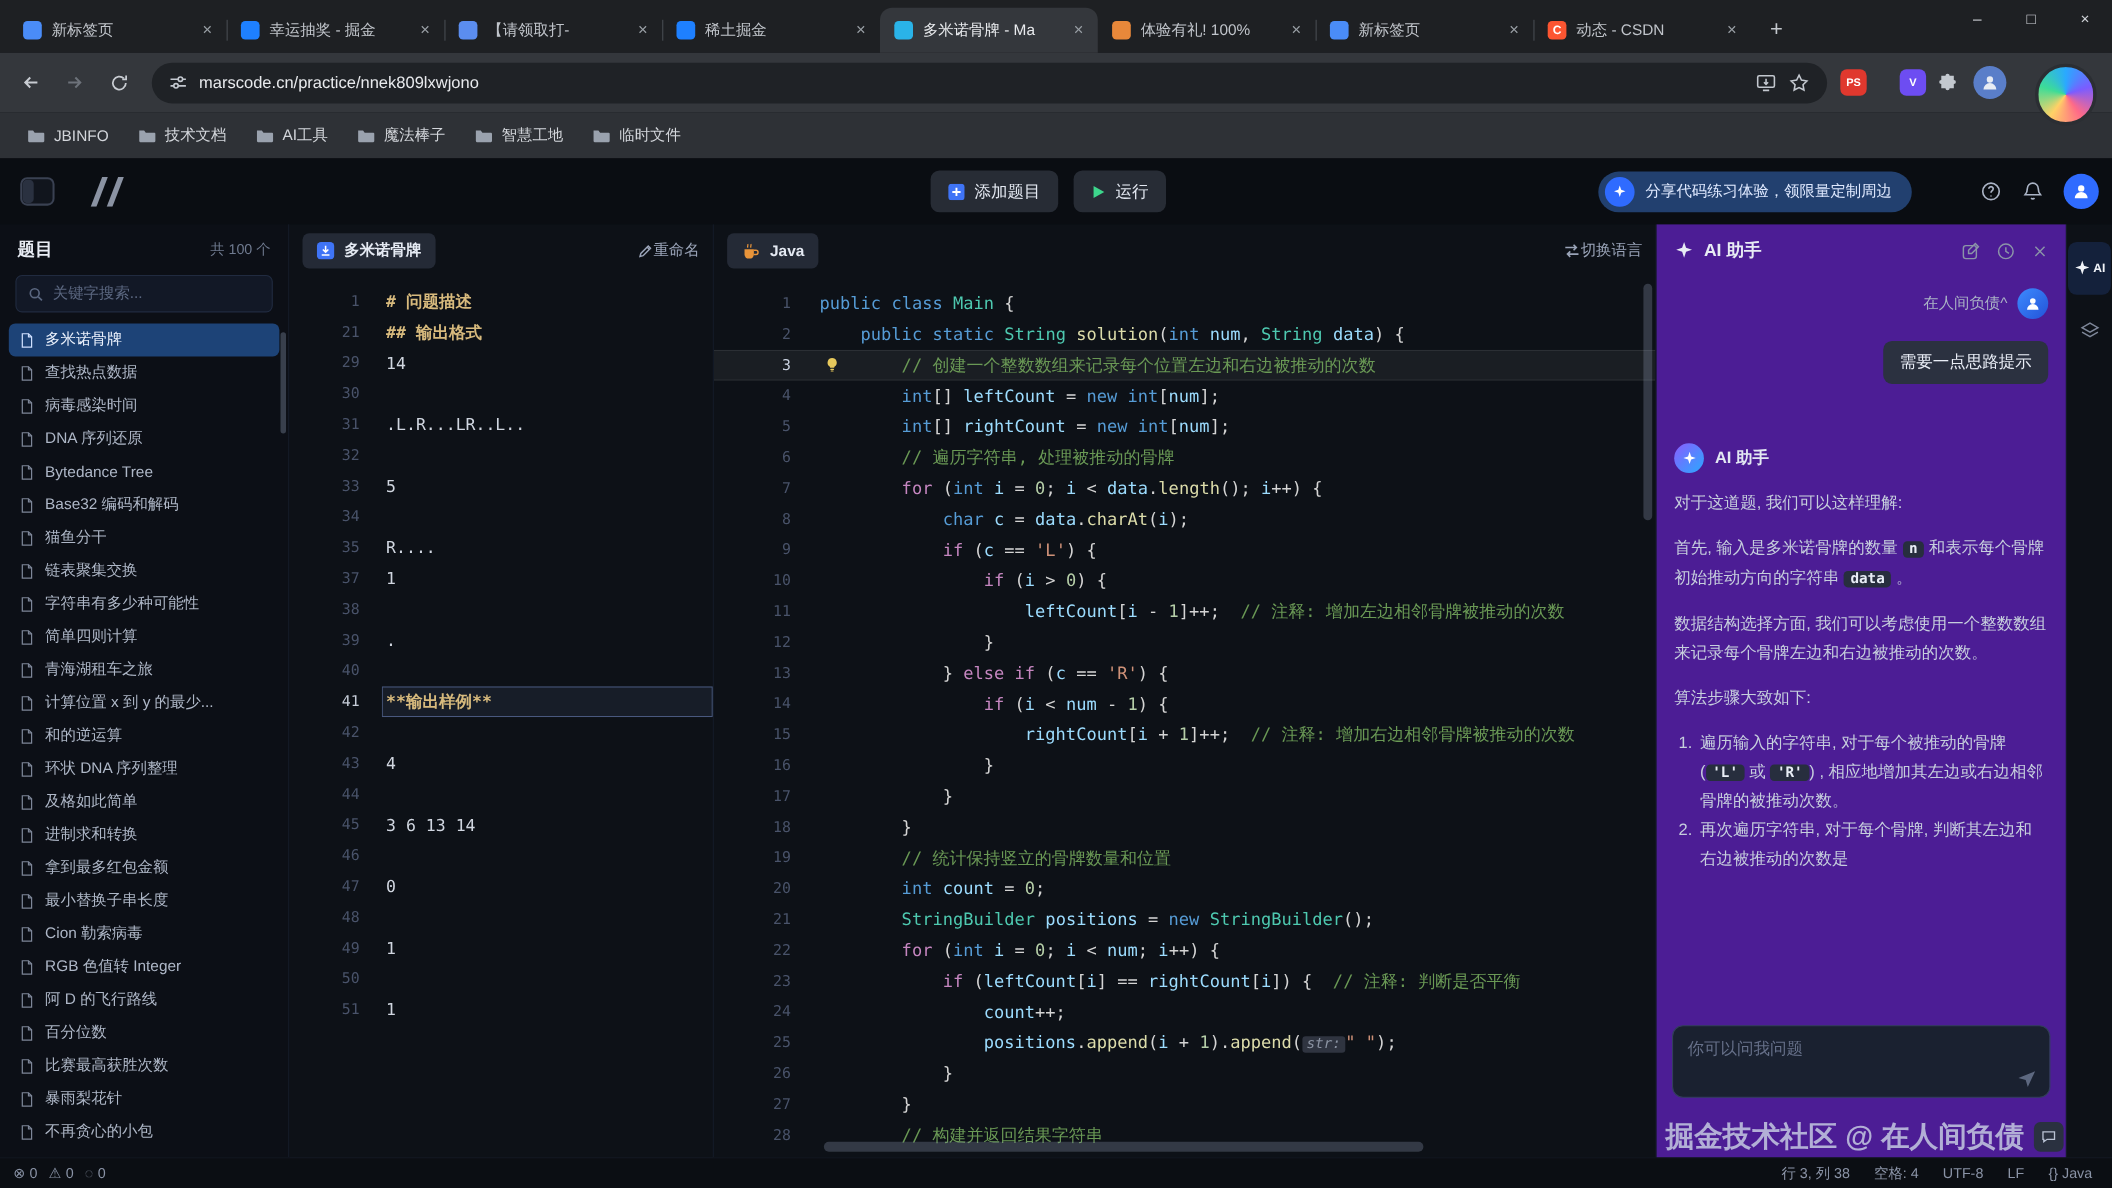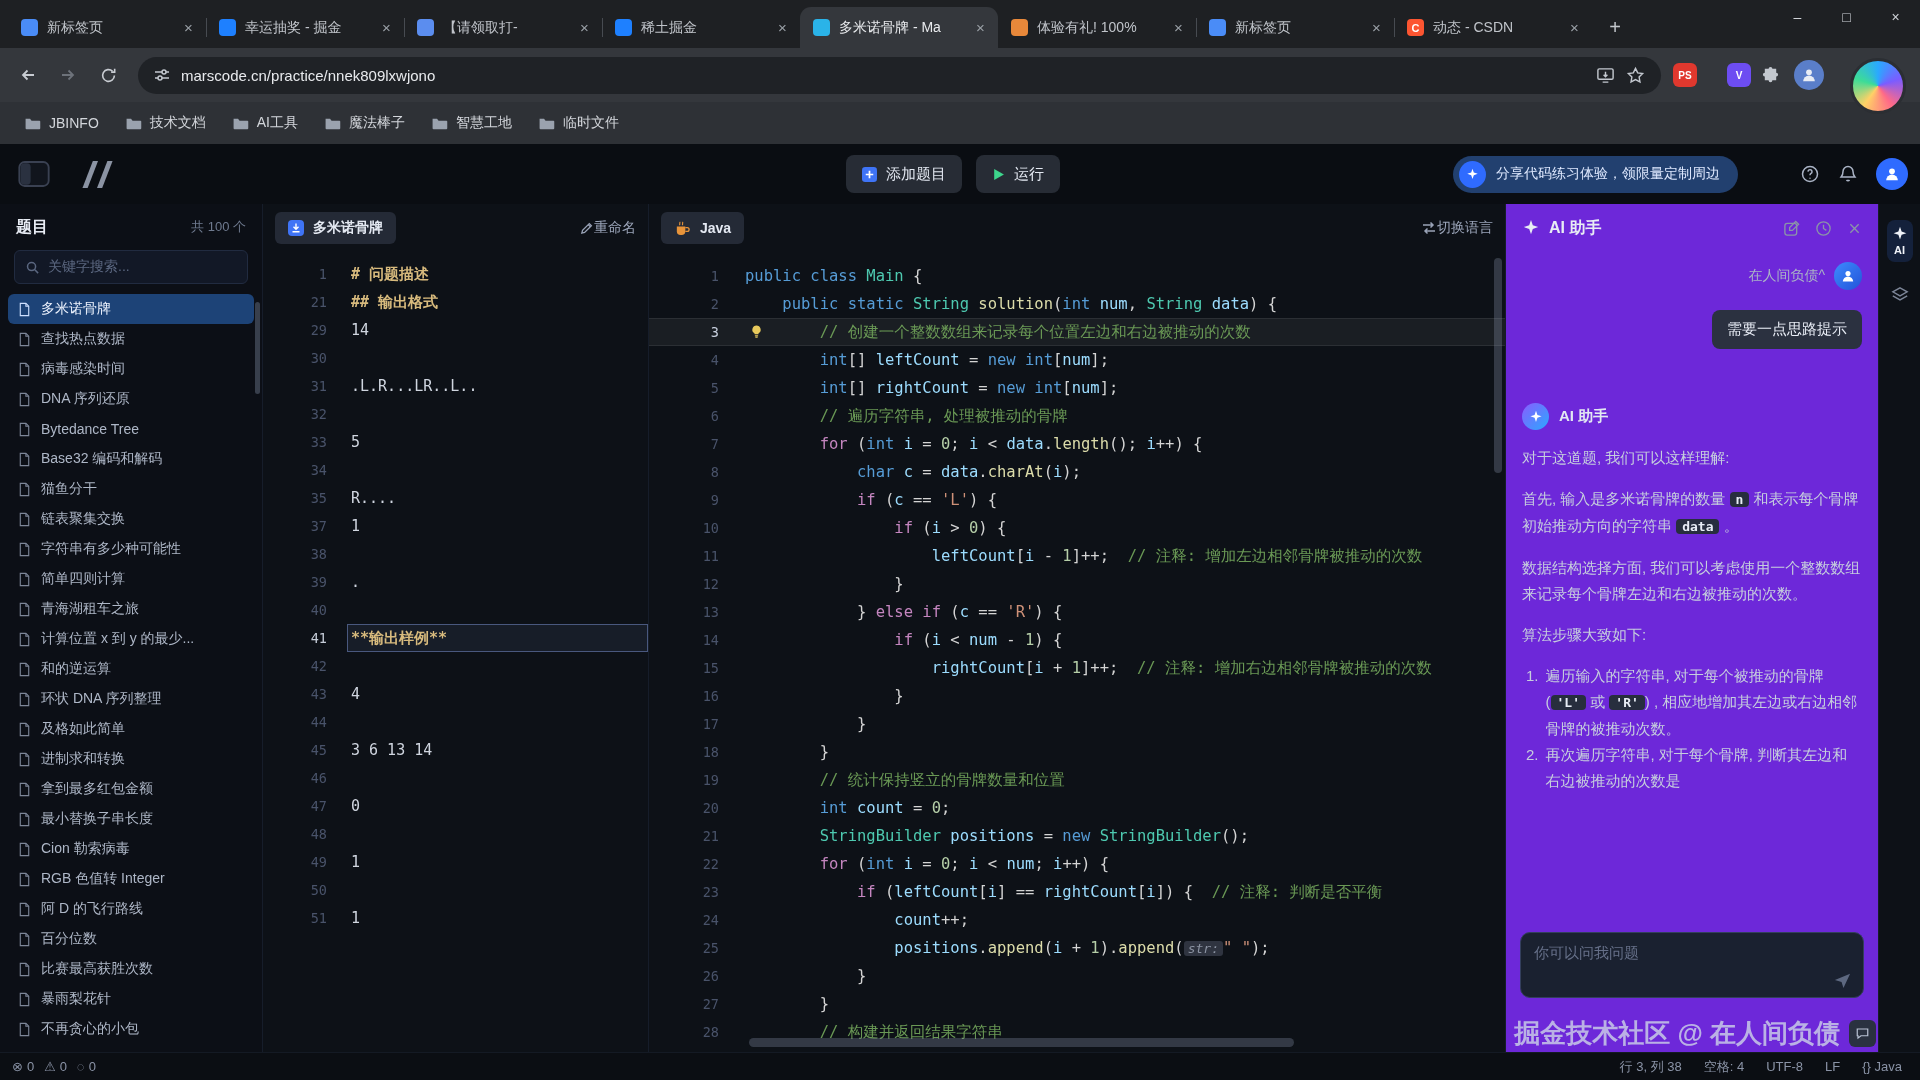--- a/index.html
+++ b/index.html
@@ -88,21 +88,21 @@
 .cline.cur{background:rgba(255,255,255,.055);box-shadow:inset 0 1px 0 rgba(255,255,255,.08),inset 0 -1px 0 rgba(255,255,255,.08)}
 .cline.cur .cnum{color:#c8d0de}
 .bulb{position:absolute;left:100px;top:6px}
 .k{color:#569cd6}.c{color:#c586c0}.t{color:#4ec9b0}.f{color:#dcdcaa}.v{color:#9cdcfe}
 .n{color:#b5cea8}.s{color:#ce9178}.m{color:#6a9955}.p{color:#d4d4d4}
 .i{background:#2f3440;color:#8b93a2;border-radius:3px;padding:0 4px;font-size:13px;font-style:italic}
 .code-vscroll{position:absolute;right:3px;top:54px;width:8px;height:215px;background:rgba(140,152,175,.30);border-radius:4px}
 .code-hscroll{position:absolute;left:100px;bottom:5px;width:545px;height:9px;background:rgba(140,152,175,.30);border-radius:5px}
 
 
-.aipanel{width:372px;flex:none;background:#6d28d9;display:flex;flex-direction:column;position:relative}
+.aipanel{width:372px;flex:none;background:#4c1d95;display:flex;flex-direction:column;position:relative}
 .ai-head{height:48px;flex:none;display:flex;align-items:center;gap:9px;padding:0 16px}
 .ai-title{font-size:16px;font-weight:bold;color:#e8ecf4}
 .ai-head-icons{margin-left:auto;display:flex;gap:15px;align-items:center}
 .ai-body{flex:1;padding:6px 16px 0;overflow:hidden;position:relative}
 .user-row{display:flex;justify-content:flex-end;align-items:center;gap:9px;color:#aab3c5;font-size:14px;margin:4px 0 0}
 .user-av{width:28px;height:28px;border-radius:50%;background:linear-gradient(135deg,#3d8bff,#2353d8);display:flex;align-items:center;justify-content:center}
 .user-bubble{margin:20px 0 0 auto;width:max-content;max-width:300px;background:#2b3140;border-radius:8px;padding:10px 15px;color:#e9edf6;font-size:15px}
 .ai-row{display:flex;align-items:center;gap:10px;margin:54px 0 4px}
 .ai-av{width:27px;height:27px;border-radius:50%;background:linear-gradient(135deg,#8a5cff,#2aa9ff);display:flex;align-items:center;justify-content:center}
 .ai-name{font-size:15px;font-weight:bold;color:#e2e8f2}
@@ -110,21 +110,21 @@
 .ai-li{display:flex;gap:7px;font-size:15px;color:#c6cedd;line-height:26px;padding-left:4px}
 .li-num{flex:none}
 .chip{background:#272e3e;border-radius:4px;padding:0 6px;font-family:"DejaVu Sans Mono","Liberation Mono",monospace;font-size:13px;color:#e8edf6;font-weight:bold}
 .ai-input{position:absolute;left:14px;right:14px;bottom:54px;height:66px;background:#1a2130;border:1px solid #333f5c;border-radius:10px;padding:11px 13px;color:#667089;font-size:15px;z-index:6}
 .send{position:absolute;right:11px;bottom:7px}
 .watermark{position:absolute;right:2px;bottom:1px;z-index:7;display:flex;align-items:center;gap:9px;font-size:26px;font-weight:bold;color:rgba(208,217,232,.78);white-space:nowrap}
 .wm-icn{width:27px;height:27px;border-radius:6px;background:#2a3140;display:flex;align-items:center;justify-content:center;flex:none}
 
 
 .rail{width:42px;flex:none;background:#0d1117;border-left:1px solid #161d2a;display:flex;flex-direction:column;align-items:center;padding-top:16px;gap:24px}
-.rail-ai{display:flex;flex-direction:column;align-items:center;gap:2px;color:#f0f3f8;font-size:11px;font-weight:bold;background:rgba(63,116,246,.16);border-radius:8px;padding:6px 5px}
+.rail-ai{display:flex;flex-direction:row;align-items:center;gap:2px;color:#f0f3f8;font-size:11px;font-weight:bold;background:rgba(63,116,246,.16);border-radius:8px;padding:16px 5px}
 
 
 .statusbar{height:28px;flex:none;background:#0b0e13;border-top:1px solid #141a24;display:flex;align-items:center;padding:0 12px;color:#8a93a6;font-size:13px}
 .sb-problems{display:flex;align-items:center;gap:10px}
 .prob{display:flex;align-items:center;gap:4px}
 .status-right{margin-left:auto;display:flex;align-items:center;gap:22px;padding-right:6px}
 .status-right span{white-space:nowrap}
 </style>
 </head>
 <body>

